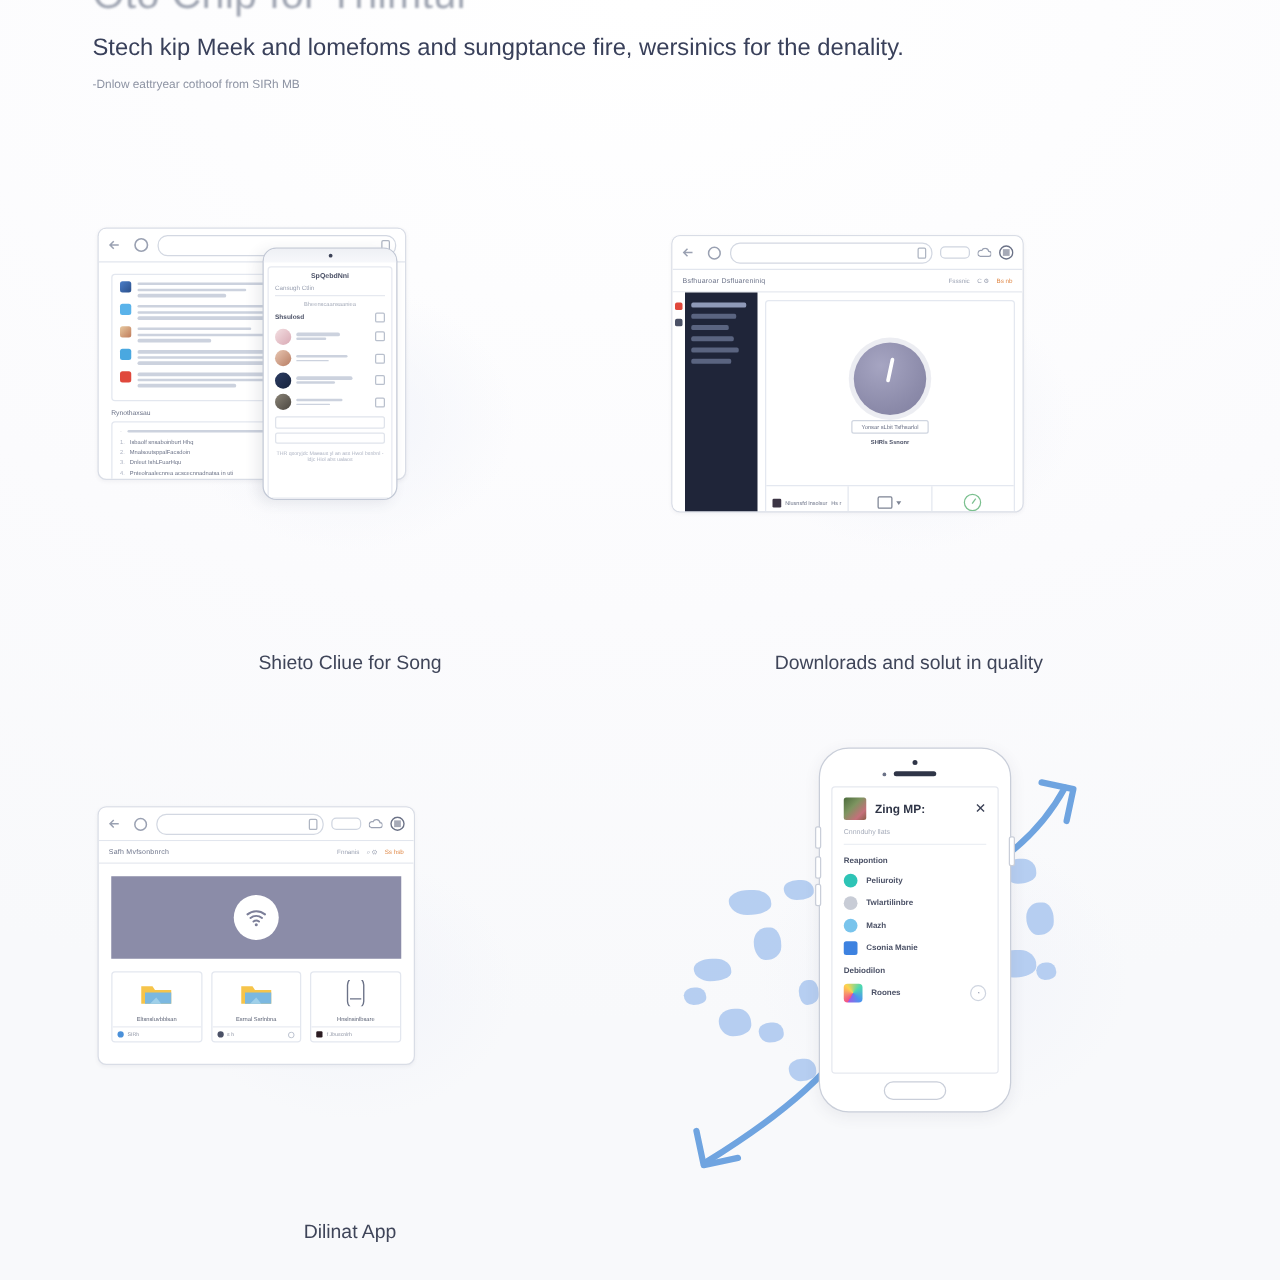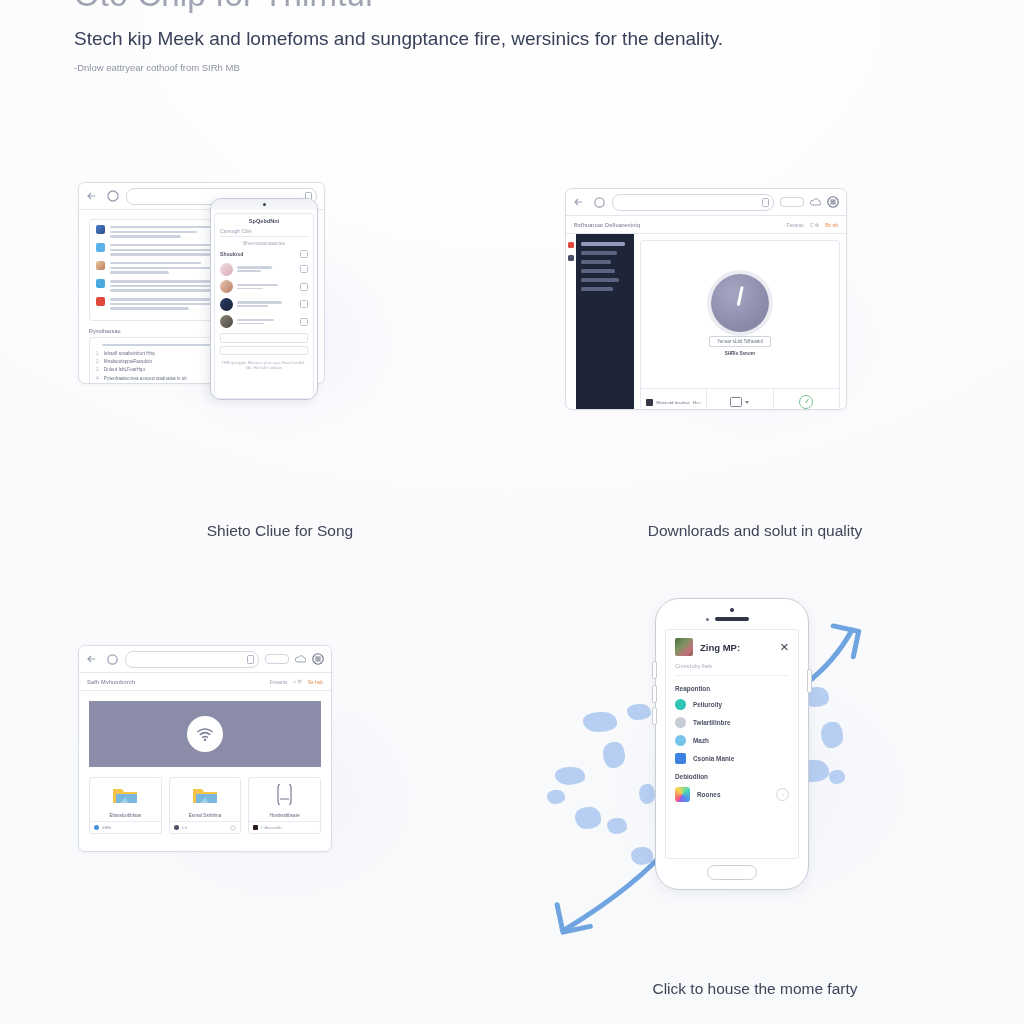--- a/index.html
+++ b/index.html
@@ -28,21 +28,21 @@
   .hero-note{
     position:absolute;left:74px;top:62px;
     font-size:9.5px;color:#8d93a3;white-space:nowrap;
     filter:blur(.45px);
   }
 
   
   .grid{position:absolute;left:0;top:120px;width:1024px;}
   .cell{position:absolute;}
   .cell-1{left:70px;top:50px;width:420px;height:420px;}
-  .cell-2{left:545px;top:50px;width:420px;height:420px;}
+  .cell-2{left:517px;top:50px;width:420px;height:420px;}
   .cell-3{left:70px;top:505px;width:420px;height:420px;}
   .cell-4{left:545px;top:460px;width:420px;height:465px;}
 
   .stage{position:absolute;left:0;top:0;width:420px;height:330px;}
   .caption{
     position:absolute;left:0;width:420px;top:352px;
     text-align:center;font-size:15.5px;color:#3f4559;
   }
   .cell-4 .caption{top:400px;}
 
@@ -499,20 +499,21 @@
               </div>
               <div class="p3name">Hnslnsinlbsare</div>
               <div class="p3meta">
                 <span class="p3dot" style="background:#2b1c22;border-radius:1px"></span>
                 <span class="p3ml">f Jbuscnlrh</span>
               </div>
             </div>
           </div>
         </div>
       </div>
+      <div class="caption">Dilinat App</div>
     </div>
 
     <div class="cell cell-4">
       <div class="p4">
         <div class="halo" style="left:20px;top:40px;width:380px;height:300px"></div>
 
         <div class="blob" style="left:10px;top:175px;width:30px;height:18px"></div>
         <div class="blob" style="left:38px;top:120px;width:34px;height:20px"></div>
         <div class="blob" style="left:58px;top:150px;width:22px;height:26px"></div>
         <div class="blob" style="left:30px;top:215px;width:26px;height:22px"></div>
@@ -574,17 +575,16 @@
 
             <div class="sh-sect">Debiodilon</div>
             <div class="sh-item">
               <span class="sh-app"></span>
               <span class="sh-lb">Roones</span>
               <span class="sh-more">◔</span>
             </div>
           </div>
         </div>
       </div>
-      <div class="caption">Click to house the mome farty</div>
     </div>
 
   </div>
 </div>
 
 </body></html>

